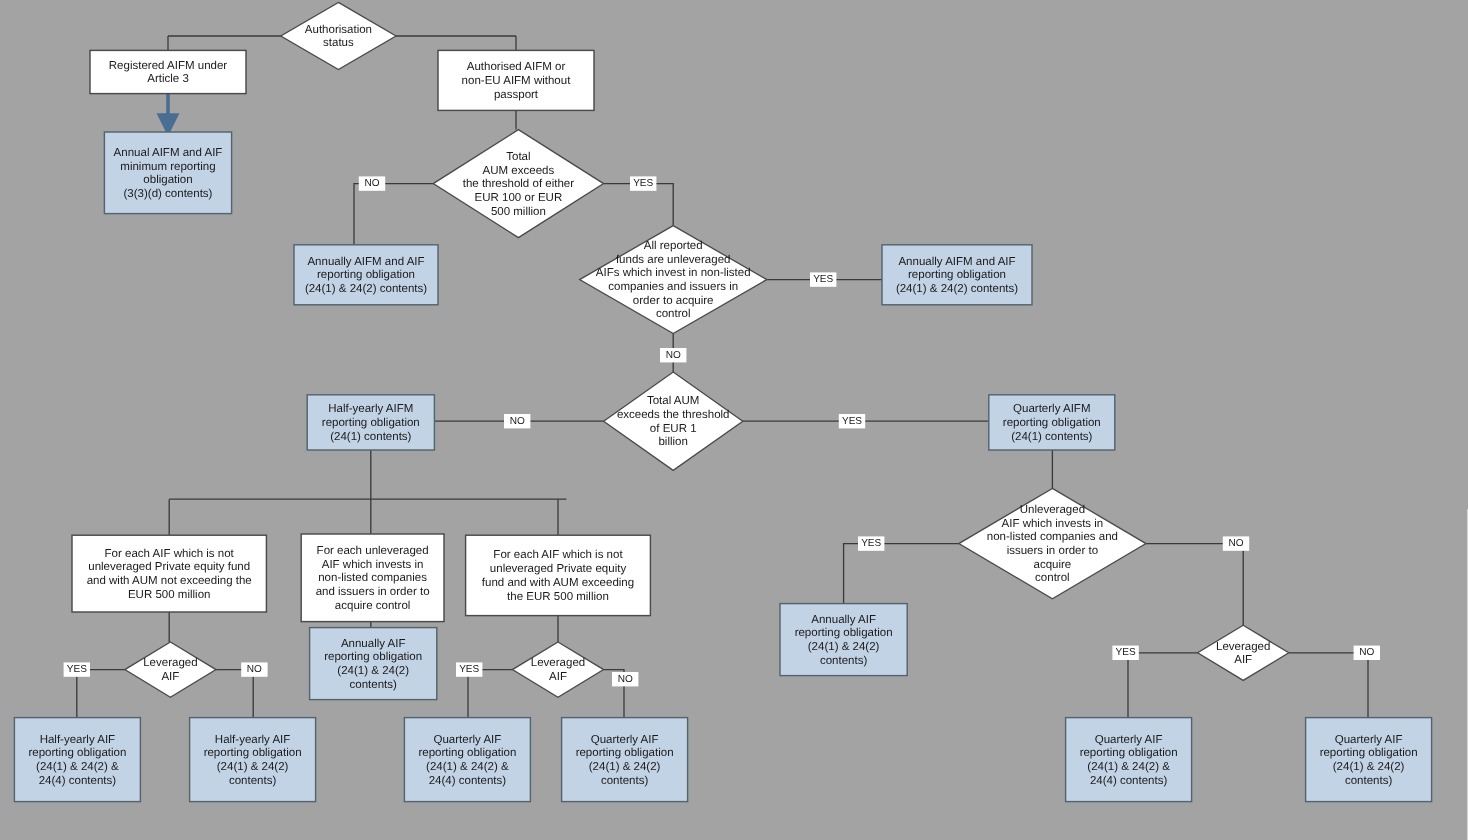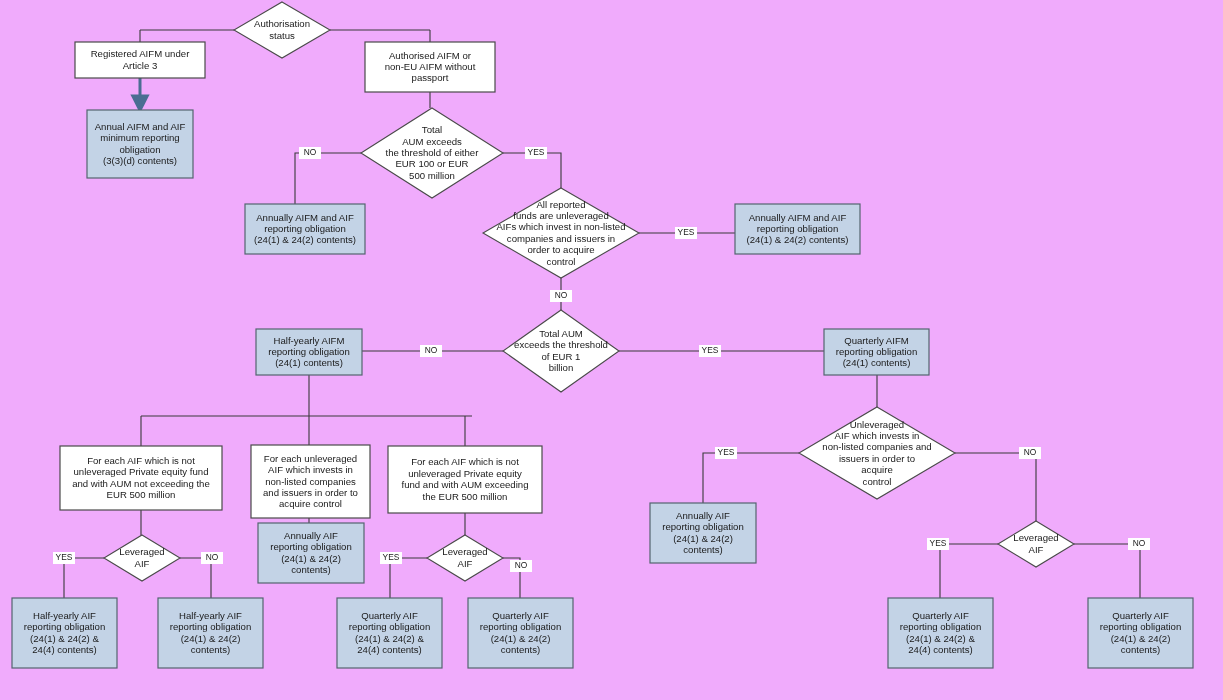--- a/index.html
+++ b/index.html
@@ -4,21 +4,21 @@
 <style>
   html, body {
     margin: 0;
     padding: 0;
     background: #ffffff;
   }
   #chart-root {
     position: relative;
     width: 1223px;
     height: 700px;
-    background: #f0abfc;
+    background: #a3a3a3;
     font-family: "Liberation Sans", "DejaVu Sans", sans-serif;
     overflow: hidden;
   }
   svg#flow {
     position: absolute;
     top: 0;
     left: 0;
     width: 1223px;
     height: 700px;
   }

